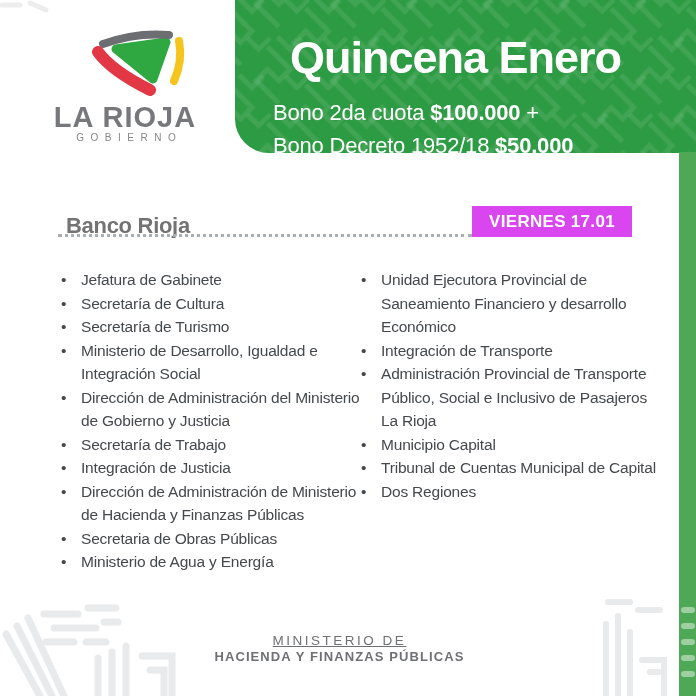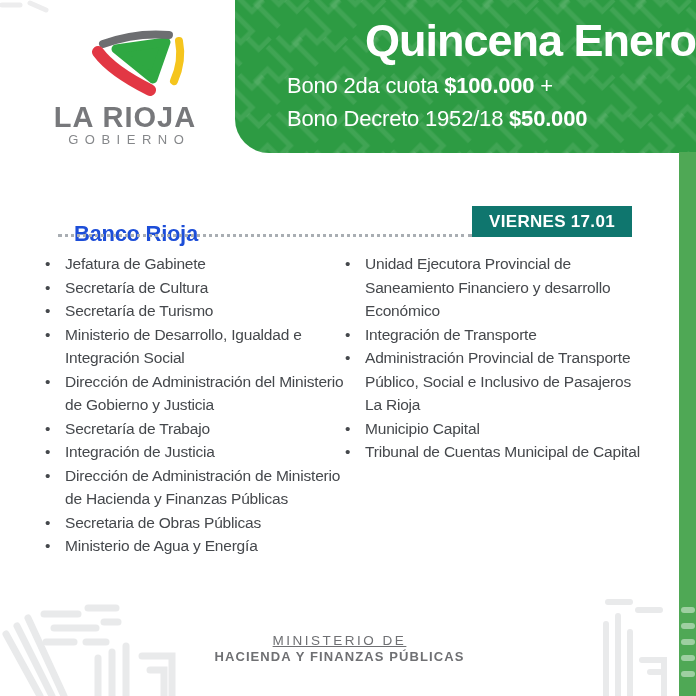--- a/index.html
+++ b/index.html
@@ -4,42 +4,42 @@
 <style>
   html,body{margin:0;padding:0;background:#ffffff;}
   body{width:696px;height:696px;font-family:"Liberation Sans",sans-serif;overflow:hidden;}
   .canvas{position:relative;width:696px;height:696px;background:#fff;overflow:hidden;}
 
   
   .banner{position:absolute;top:0;left:235px;width:461px;height:153px;background:#2D9B43;
           border-bottom-left-radius:34px;color:#fff;overflow:hidden;}
   .banner svg.pattern{position:absolute;left:0;top:0;width:100%;height:100%;}
   .banner-content{position:relative;padding:16px 0 0 38px;}
-  .banner-title{margin:0;font-size:45px;font-weight:bold;letter-spacing:-1px;line-height:50px;text-align:right;}
-  .banner-sub{margin:7px 14px 0;font-size:22px;line-height:26px;font-weight:normal;letter-spacing:-0.2px;}
+  .banner-title{margin:17px;font-size:45px;font-weight:bold;letter-spacing:-1px;line-height:50px;}
+  .banner-sub{margin:7px 0 0;font-size:22px;line-height:26px;font-weight:normal;letter-spacing:-0.2px;}
   .banner-sub .amt{font-weight:bold;}
 
   
   .logo-icon{position:absolute;left:90px;top:27px;}
   .logo-name{position:absolute;left:50px;top:101px;width:150px;text-align:center;
              font-size:29px;font-weight:bold;color:#77787B;letter-spacing:1px;}
   .logo-sub{position:absolute;left:50px;top:132px;width:152px;text-align:center;
-            font-size:13px;color:#85878A;letter-spacing:6.5px;text-indent:6.5px;}
+            font-size:10px;color:#85878A;letter-spacing:6.5px;text-indent:6.5px;}
 
   
-  .section-title{position:absolute;left:58px;top:205px;margin:16px;font-size:22px;font-weight:bold;
-                 color:#1d4ed8;letter-spacing:-0.3px;}
+  .section-title{position:absolute;left:58px;top:205px;margin:8px;font-size:22px;font-weight:bold;
+                 color:#737373;letter-spacing:-0.3px;}
   .dotted-line{position:absolute;left:58px;top:220px;width:414px;height:14px;
                border-bottom:3px dotted #A9AEB3;}
-  .date-badge{position:absolute;left:472px;top:206px;width:160px;height:31px;background:#0f766e;
+  .date-badge{position:absolute;left:472px;top:206px;width:160px;height:31px;background:#d946ef;
               color:#fff;font-weight:bold;font-size:17px;line-height:31px;text-align:center;
               letter-spacing:0.3px;}
 
   
-  .list{position:absolute;top:252px;margin:0;padding:0;list-style:none;font-size:15.5px;
+  .list{position:absolute;top:252px;margin:16px;padding:0;list-style:none;font-size:15.5px;
         line-height:23.5px;color:#45484C;letter-spacing:-0.2px;}
   .list li{position:relative;padding-left:23px;white-space:pre-line;}
   .list li::before{content:"\2022";position:absolute;left:3px;top:0;color:#45484C;}
   .list-left{left:42px;width:320px;}
   .list-right{left:342px;width:330px;}
 
   
   .footer{position:absolute;left:0;right:17px;top:633px;text-align:center;color:#6F7073;}
   .footer-line1{font-size:13.5px;letter-spacing:2.5px;text-decoration:underline;}
   .footer-line2{font-size:13px;font-weight:bold;letter-spacing:1.1px;margin-top:1px;}
@@ -115,20 +115,21 @@
   <ul class="list list-right">
     <li>Unidad Ejecutora Provincial de
 Saneamiento Financiero y desarrollo
 Económico</li>
     <li>Integración de Transporte</li>
     <li>Administración Provincial de Transporte
 Público, Social e Inclusivo de Pasajeros
 La Rioja</li>
     <li>Municipio Capital</li>
     <li>Tribunal de Cuentas Municipal de Capital</li>
+    <li>Dos Regiones</li>
   </ul>
 
   <footer class="footer">
     <div class="footer-line1">MINISTERIO DE</div>
     <div class="footer-line2">HACIENDA Y FINANZAS PÚBLICAS</div>
   </footer>
 
   <div class="side-strip"></div>
 
   <svg class="deco deco-bl" width="180" height="96" viewBox="0 0 180 96">

